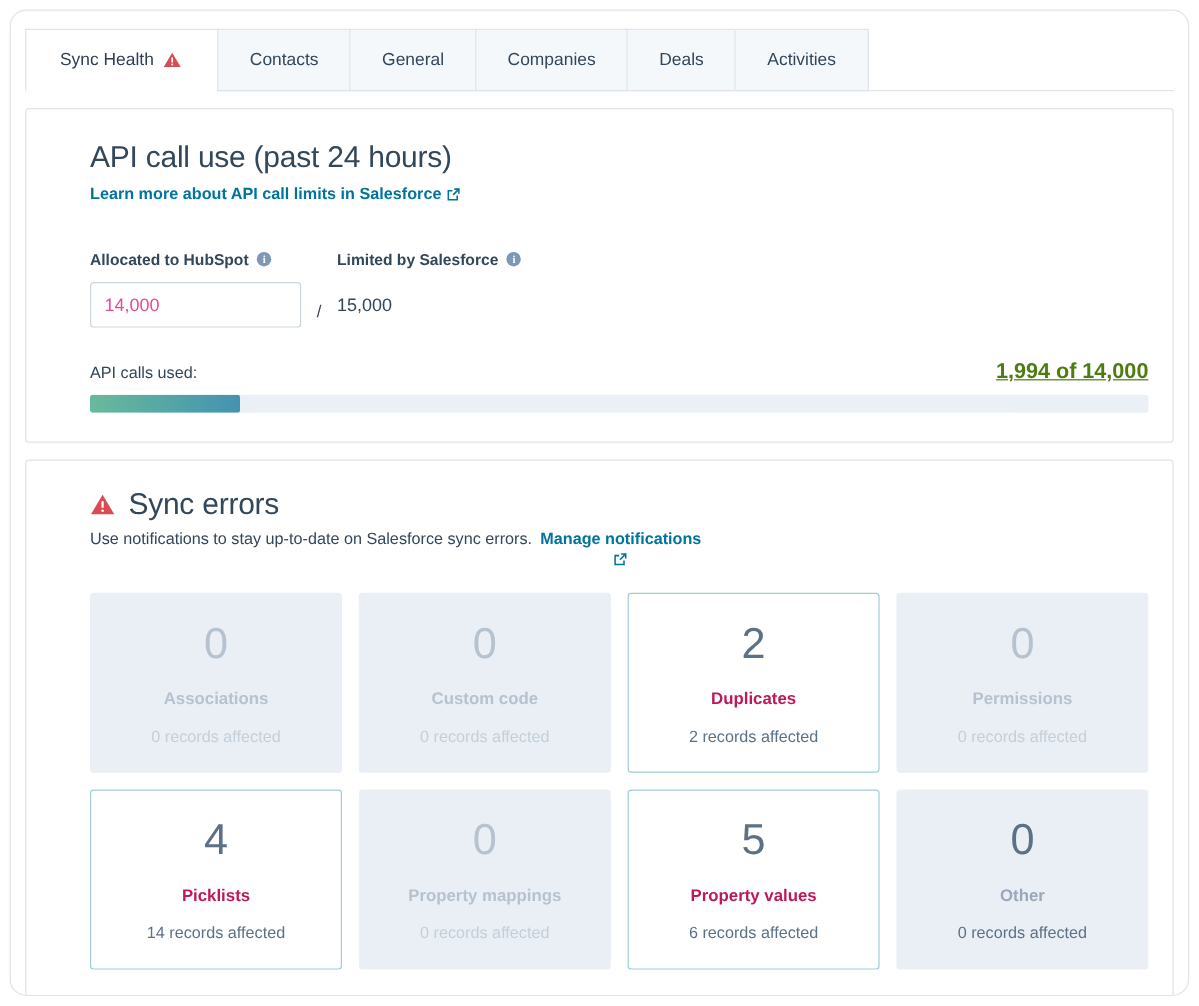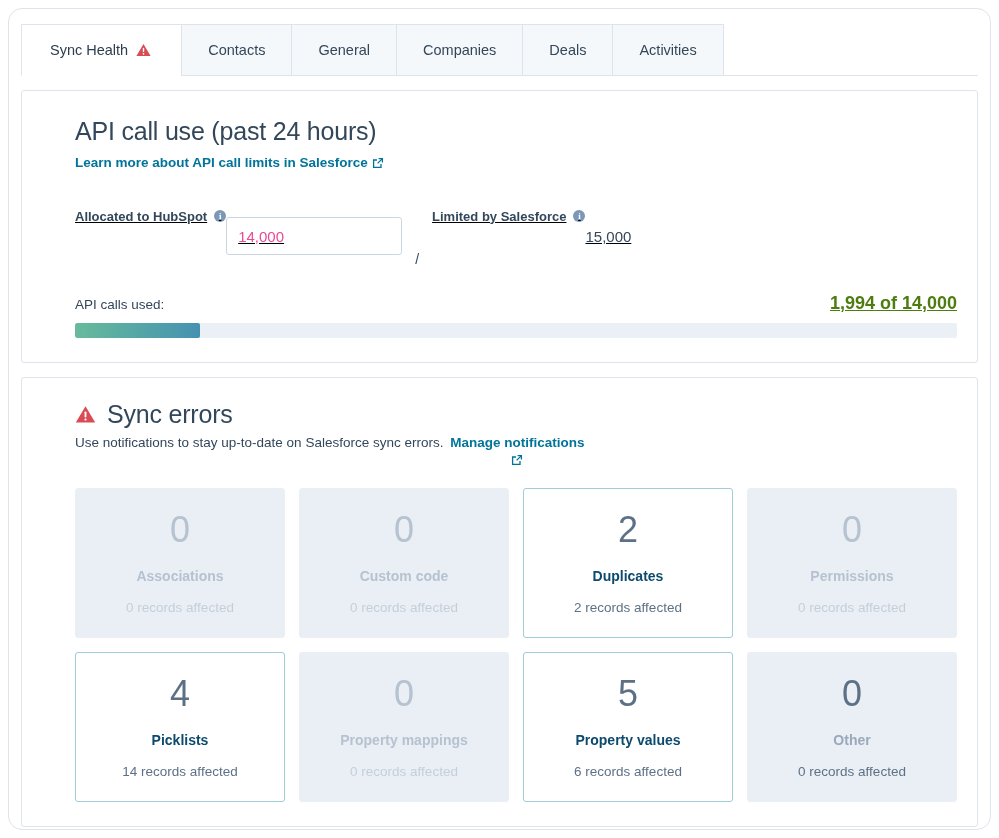--- a/index.html
+++ b/index.html
@@ -98,21 +98,21 @@
     gap: 4px;
   }
   .ext-ico { display: inline-block; width: 12px; height: 12px; }
 
   
   .fields-row {
     display: flex;
     align-items: flex-start;
     margin-top: 36px;
   }
-  .field-col { display: flex; flex-direction: row; text-decoration: underline; }
+  .field-col { display: flex; flex-direction: column; }
   .field-label {
     font-size: 13px;
     font-weight: 700;
     color: #33475b;
     display: flex;
     align-items: center;
     gap: 7px;
     height: 18px;
   }
   .info-ico {
@@ -221,21 +221,21 @@
     font-weight: 700;
     margin-bottom: 16px;
   }
   .ecard .recs { font-size: 13.5px; }
 
   .ecard.active {
     background: #ffffff;
     border: 1px solid #9fcdd8;
   }
   .ecard.active .num  { color: #5d7186; }
-  .ecard.active .name { color: #0c4a6e; text-align: right; }
+  .ecard.active .name { color: #be185d; text-align: right; }
   .ecard.active .recs { color: #5d7186; }
 
   .ecard.muted {
     background: #eaeff5;
     border: 1px solid #eaeff5;
   }
   .ecard.muted .num  { color: #b6c2cf; }
   .ecard.muted .name { color: #b6c2cf; }
   .ecard.muted .recs { color: #c4cfda; }
 

